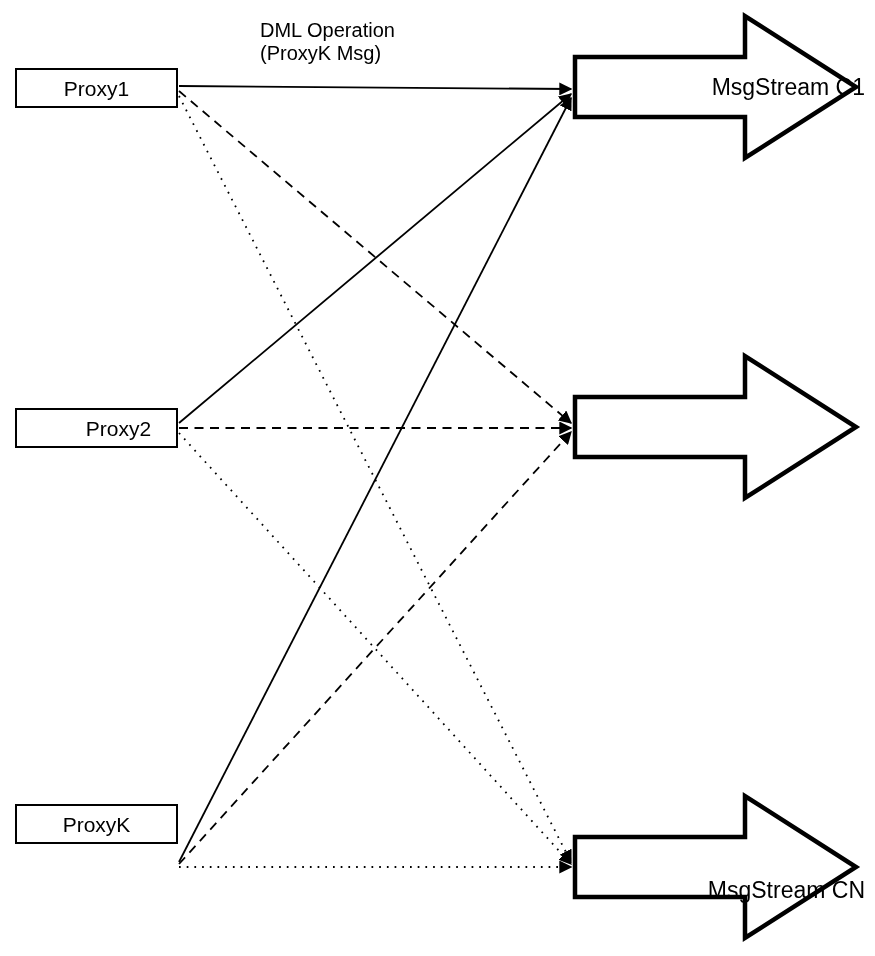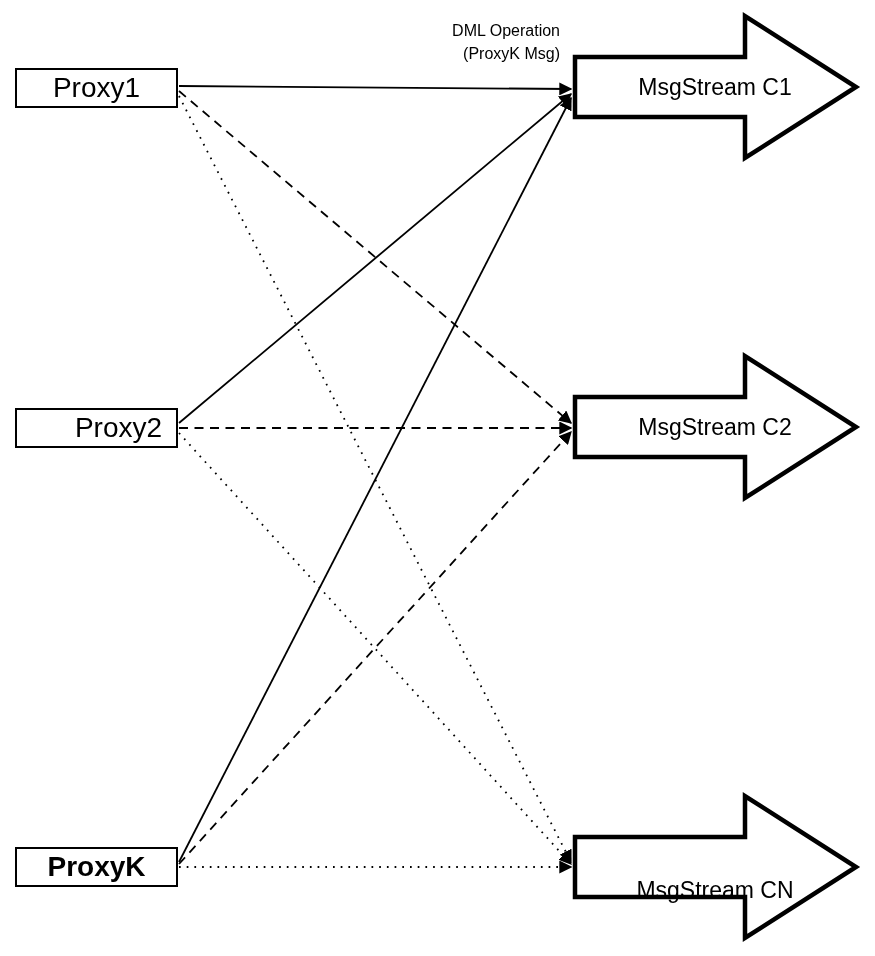--- a/index.html
+++ b/index.html
@@ -39,42 +39,42 @@
     position: absolute;
     left: 15px;
     width: 163px;
     height: 40px;
     box-sizing: border-box;
     border: 2.5px solid #000000;
     background: #ffffff;
     display: flex;
     align-items: center;
     justify-content: center;
-    font-size: 28px;
+    font-size: 21px;
     line-height: 1;
     white-space: nowrap;
   }
   .stream-label {
     position: absolute;
     left: 565px;
     width: 300px;
     height: 28px;
     line-height: 28px;
-    text-align: center;
+    text-align: right;
     font-size: 23px;
     white-space: nowrap;
     pointer-events: none;
   }
   .annotation {
     position: absolute;
     left: 260px;
     top: 19px;
     width: 300px;
-    text-align: right;
-    font-size: 16px;
+    text-align: left;
+    font-size: 20px;
     line-height: 23px;
     white-space: nowrap;
   }
 </style>
 </head>
 <body>
 
 <div class="canvas">
 
   <svg class="wires" width="875" height="956" viewBox="0 0 875 956">
@@ -106,26 +106,25 @@
       <polygon class="block-arrow" points="0,41 170,41 170,0 281,71 170,142 170,101 0,101"></polygon>
     </g>
   </svg>
 
   <div class="proxy-node" style="top:68px;">
     <span>Proxy1</span>
   </div>
   <div class="proxy-node" style="top:408px;padding-left:44px;">
     <span>Proxy2</span>
   </div>
-  <div class="proxy-node" style="top:847px;font-weight:bold;">
+  <div class="proxy-node" style="top:804px;">
     <span>ProxyK</span>
   </div>
 
   <div class="stream-label" style="top:73px;">MsgStream C1</div>
-  <div class="stream-label" style="top:413px;">MsgStream C2</div>
   <div class="stream-label" style="top:876px;">MsgStream CN</div>
 
   <div class="annotation">
     <div>DML Operation</div>
     <div>(ProxyK Msg)</div>
   </div>
 
 </div>
 
 </body></html>

